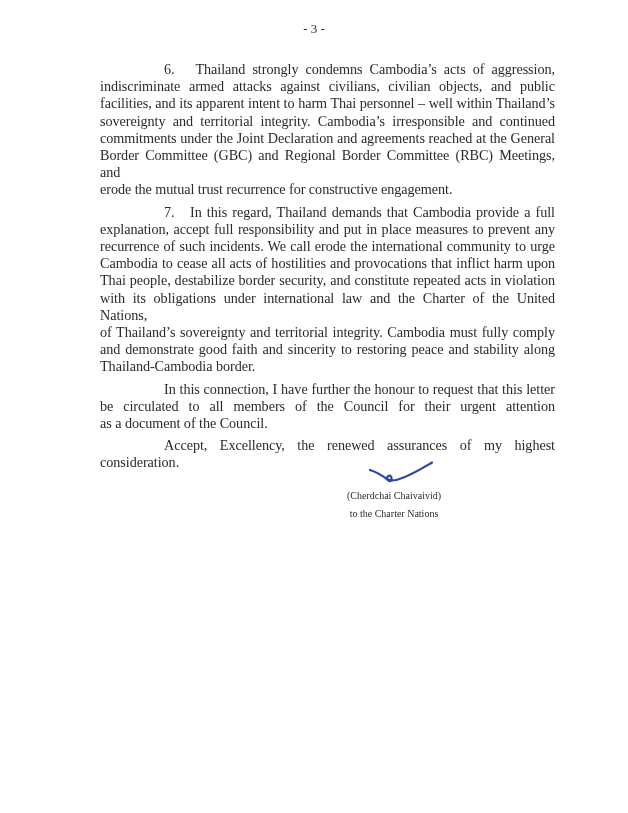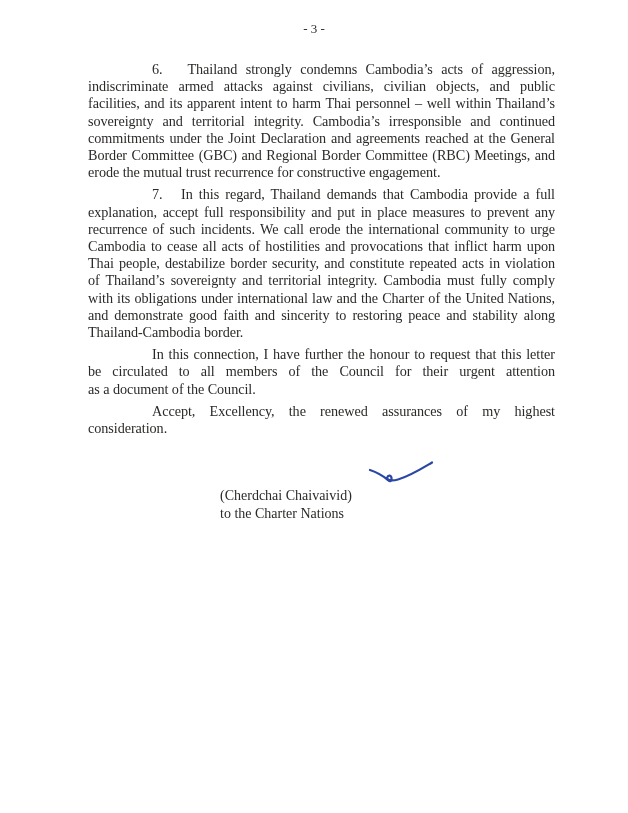--- a/index.html
+++ b/index.html
@@ -33,42 +33,43 @@
     font-size: 14.2px;
     line-height: 17.2px;
     letter-spacing: -0.06px;
   }
   .para {
     margin: 0 0 5px 0;
   }
   .line {
     text-align: left;
     min-height: 17.2px;
+    margin-left: 12px;
   }
   .line.j {
     text-align: justify;
     text-align-last: justify;
   }
   .line.ind {
     padding-left: 64px;
   }
   .signature-svg {
     position: absolute;
     top: 452px;
     left: 358px;
     width: 85px;
     height: 38px;
   }
   .sig-block {
     position: absolute;
     top: 487px;
-    left: 220px;
+    left: 204px;
     width: 380px;
-    text-align: left;
-    font-size: 14px;
+    text-align: center;
+    font-size: 10px;
     line-height: 18.2px;
   }
 </style>
 </head>
 <body>
 
 <div class="page" style="background: rgb(255, 255, 255); color: rgb(43, 42, 40);">
 
   <div class="page-number">- 3 -</div>
 
@@ -81,22 +82,22 @@
         <div class="line j">commitments under the Joint Declaration and agreements reached at the General</div>
         <div class="line j">Border Committee (GBC) and Regional Border Committee (RBC) Meetings, and</div>
         <div class="line">erode the mutual trust recurrence for constructive engagement.</div>
       </div>
       <div class="para">
         <div class="line j ind">7.&nbsp;&nbsp; In this regard, Thailand demands that Cambodia provide a full</div>
         <div class="line j">explanation, accept full responsibility and put in place measures to prevent any</div>
         <div class="line j">recurrence of such incidents. We call erode the international community to urge</div>
         <div class="line j">Cambodia to cease all acts of hostilities and provocations that inflict harm upon</div>
         <div class="line j">Thai people, destabilize border security, and constitute repeated acts in violation</div>
+        <div class="line j">with its obligations under international law and the Charter of the United Nations,</div>
         <div class="line j">of Thailand’s sovereignty and territorial integrity. Cambodia must fully comply</div>
-        <div class="line j">with its obligations under international law and the Charter of the United Nations,</div>
         <div class="line j">and demonstrate good faith and sincerity to restoring peace and stability along</div>
         <div class="line">Thailand-Cambodia border.</div>
       </div>
       <div class="para">
         <div class="line j ind">In this connection, I have further the honour to request that this letter</div>
         <div class="line j">be circulated to all members of the Council for their urgent attention</div>
         <div class="line">as a document of the Council.</div>
       </div>
       <div class="para">
         <div class="line j ind">Accept, Excellency, the renewed assurances of my highest</div>

